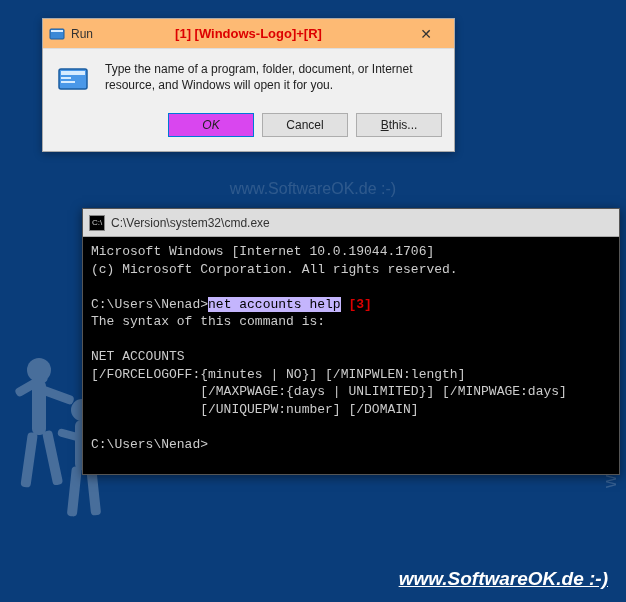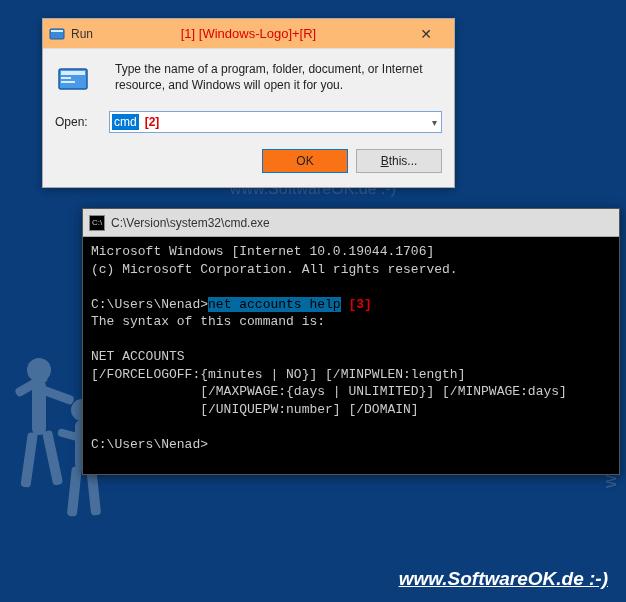--- a/index.html
+++ b/index.html
@@ -39,42 +39,42 @@
     .titlebar-title {
       font-size: 12px;
       color: #333;
       flex: 0 0 auto;
     }
     .titlebar-annot {
       position: absolute;
       left: 50%;
       transform: translateX(-50%);
       font-size: 13px;
-      font-weight: normal;
+      font-weight: bold;
       color: #d00;
       white-space: nowrap;
     }
     .titlebar-close {
       margin-left: auto;
       width: 40px;
       height: 28px;
       display: flex;
       align-items: center;
       justify-content: center;
       font-size: 14px;
       color: #333;
     }
     .body-area {
       background: #f0f0f0;
       padding: 12px 12px 14px 12px;
     }
     .desc-row {
       display: flex;
       align-items: flex-start;
-      gap: 24px;
+      gap: 14px;
     }
     .big-icon {
       width: 36px;
       height: 36px;
       flex: 0 0 36px;
       display: inline-flex;
     }
     .desc-text {
       font-size: 12px;
       color: #222;
@@ -128,21 +128,22 @@
       width: 86px;
       height: 24px;
       font-size: 12px;
       background: #e1e1e1;
       border: 1px solid #adadad;
       color: #222;
       cursor: pointer;
     }
     .btn.default {
       border: 1px solid #0078d7;
-      background: #f97316;
+      background: #d946ef;
+      font-style: italic;
     }
     .btn .u { text-decoration: underline; }
 
     
     .cmd-window {
       position: absolute;
       left: 82px;
       top: 208px;
       width: 538px;
       background: #000;
@@ -175,21 +176,21 @@
     }
     .cmd-body {
       padding: 6px 8px 20px 8px;
       font-family: Consolas, "Courier New", monospace;
       font-size: 13px;
       line-height: 1.35;
       color: #ccc;
       white-space: pre;
     }
     .hl {
-      background: #0369a1;
+      background: #c4b5fd;
       color: #000;
     }
     .annot3 {
       color: #d00;
       font-weight: bold;
       background: transparent;
     }
     .watermark1 {
       position: absolute;
       left: 50%;
@@ -270,30 +271,23 @@
       <span class="big-icon">
         <svg viewBox="0 0 36 36">
             <rect x="4" y="8" width="28" height="20" rx="2" fill="#4a98e8" stroke="#1a5ca0" stroke-width="1.5"></rect>
             <rect x="6" y="10" width="24" height="4" fill="#d7ecff"></rect>
             <rect x="6" y="16" width="10" height="2" fill="#d7ecff"></rect>
             <rect x="6" y="20" width="14" height="2" fill="#d7ecff"></rect>
           </svg>
       </span>
       <div class="desc-text">Type the name of a program, folder, document, or Internet resource, and Windows will open it for you.</div>
     </div>
-    <div class="open-row">
-      <div class="open-label">Open:</div>
-      <div class="combo">
-        <span class="val">cmd</span>
-        <span class="annot2">[2]</span>
-        <span class="chev">▾</span>
-      </div>
-    </div>
     <div class="button-row">
       <button class="btn default">OK</button>
+      <button class="btn">Cancel</button>
       <button class="btn"><span class="u">B</span><span>this...</span></button>
     </div>
   </div>
 </div>
 
 <div class="cmd-window">
   <div class="cmd-titlebar">
     <span class="cmd-icon">C:\</span>
     <span class="cmd-title">C:\Version\system32\cmd.exe</span>
   </div>

